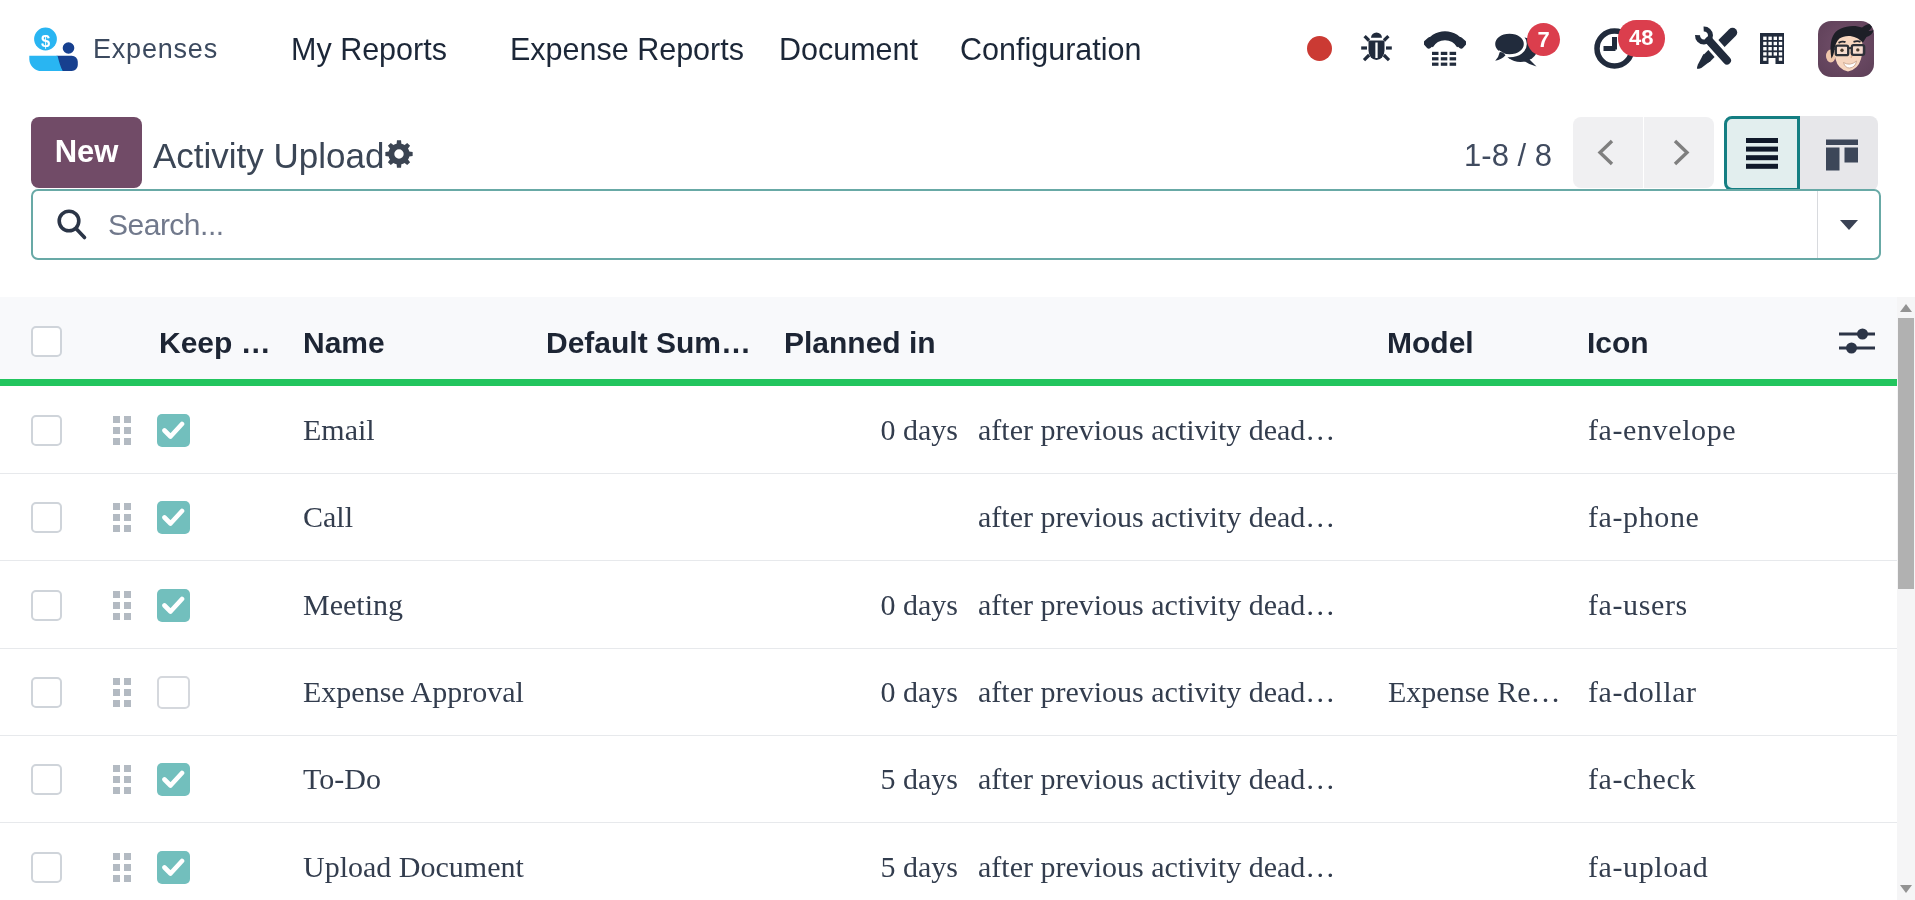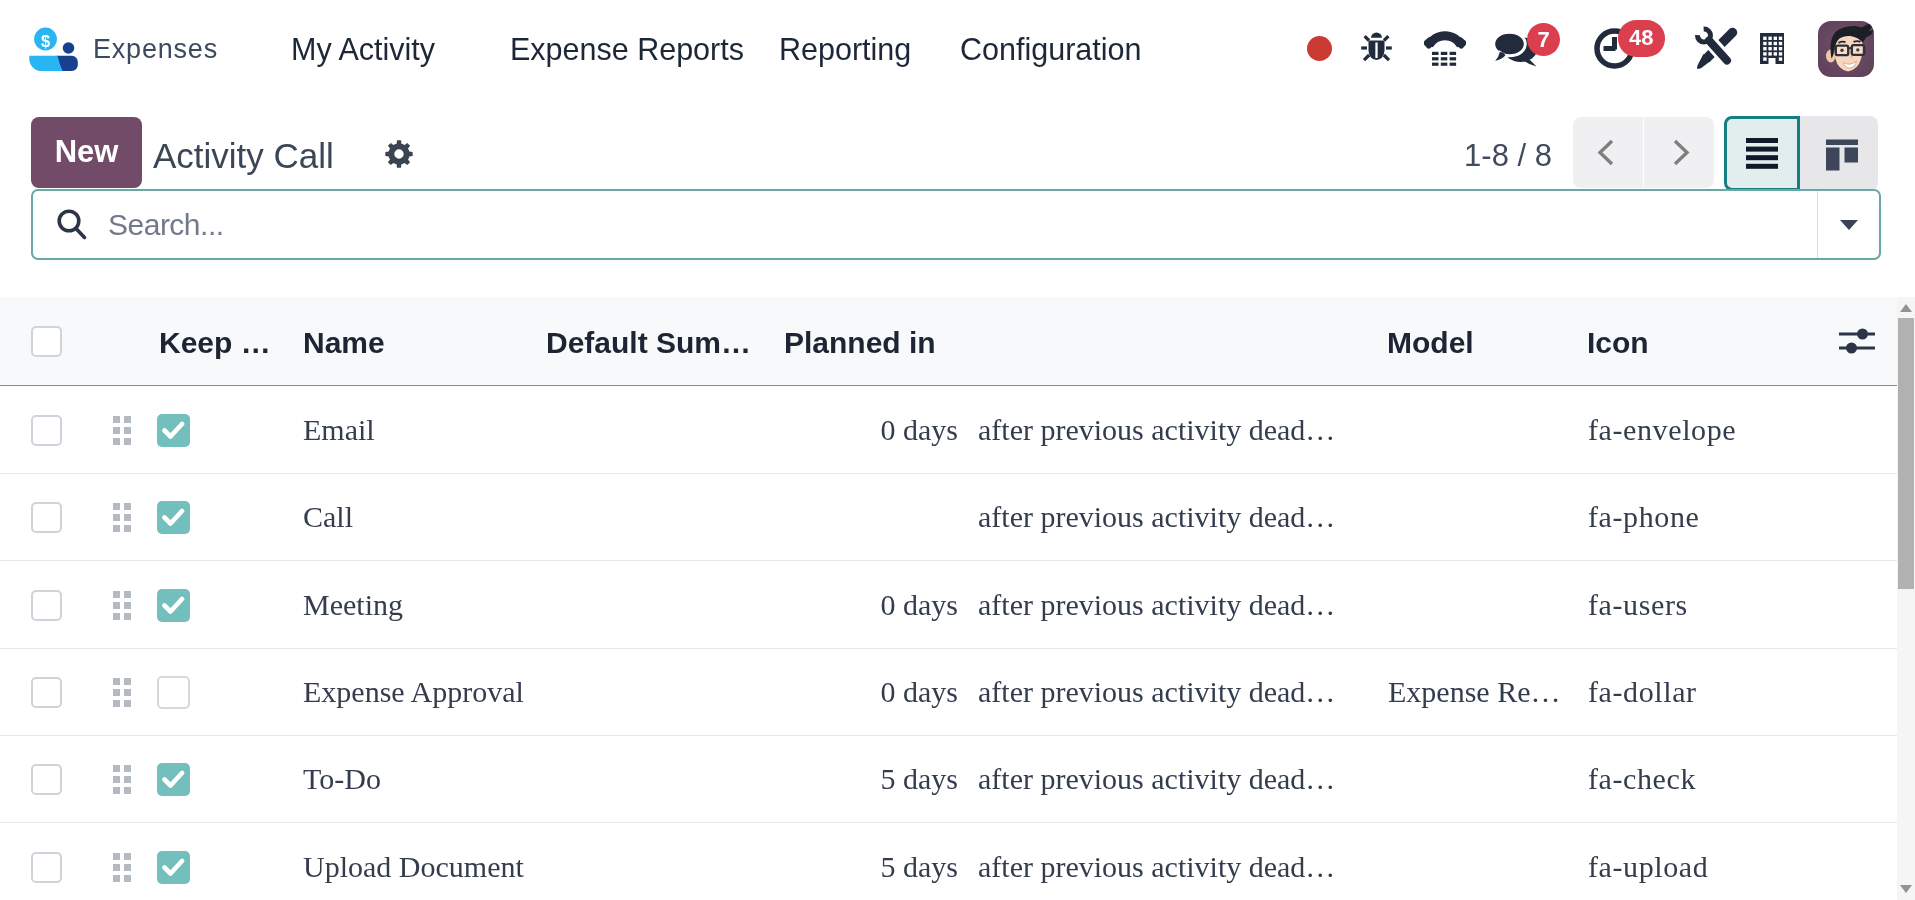--- a/index.html
+++ b/index.html
@@ -28,21 +28,21 @@
 #search { left:31px; top:189px; width:1850px; height:71px; background:#fff;
   border:2px solid #68a9a6; border-radius:7px; }
 #search .ph { position:absolute; left:75px; top:0; height:67px; line-height:67px;
   font-size:30px; letter-spacing:-0.5px; color:#71798c; }
 #search .sep { position:absolute; left:1784px; top:0; width:1px; height:67px; background:#d8dade; }
 #search .caret { position:absolute; left:1807px; top:29px; width:0; height:0;
   border-left:9.5px solid transparent; border-right:9.5px solid transparent;
   border-top:10px solid #3a4254; }
 
 #thead { left:0; top:297px; width:1897px; height:89px; background:#f8f9fb;
-  border-bottom:1px solid #22c55e; }
+  border-bottom:7px solid #22c55e; }
 .hcell { position:absolute; top:2px; height:88px; line-height:88px; font-size:30px;
   font-weight:bold; color:#1d2534; white-space:nowrap; overflow:hidden;
   text-overflow:ellipsis; }
 .row { left:0; width:1897px; height:87px; border-bottom:1px solid #e7e9ec; background:#fff;font-family:Liberation Serif, serif; }
 .rcell { position:absolute; top:0; height:86px; line-height:86px; font-size:30px;
   color:#333d4e; white-space:nowrap; overflow:hidden; text-overflow:ellipsis; }
 .cb { position:absolute; left:31px; top:28px; width:31px; height:31px;
   border:2px solid #cfd4da; border-radius:5px; background:#fff; }
 .drag { position:absolute; left:113px; top:29px; width:19px; height:29px; }
 .drag i { position:absolute; width:7px; height:7px; background:#b3bac2; }
@@ -60,23 +60,23 @@
 <body>
 
 <svg class="abs" style="left:27px;top:24px" width="54" height="50" viewBox="0 0 54 50">
   <circle cx="18.5" cy="15" r="11.4" fill="#29b5f2"></circle>
   <text x="18.5" y="22.8" font-size="16.5" font-weight="bold" fill="#fff" text-anchor="middle" font-family="Liberation Sans">$</text>
   <circle cx="41.5" cy="24" r="5.8" fill="#17408f"></circle>
   <path d="M29.5 31.8 H44.8 a6 6 0 0 1 6 6 v3.2 a6 6 0 0 1 -6 6 H35.2 C32.2 42.5 30.8 37.5 29.5 31.8 Z" fill="#17408f"></path>
   <path d="M2.3 31.8 H30.5 C32.3 38.5 33.6 43.5 35.7 47 H14.5 A12.3 12.3 0 0 1 2.3 35.5 Z" fill="#29b5f2"></path>
 </svg>
 <span class="abs" id="brand">Expenses</span>
-<span class="abs menu" style="left:291px">My Activity</span>
+<span class="abs menu" style="left:291px">My Reports</span>
 <span class="abs menu" style="left:510px">Expense Reports</span>
-<span class="abs menu" style="left:779px">Reporting</span>
+<span class="abs menu" style="left:779px">Document</span>
 <span class="abs menu" style="left:960px">Configuration</span>
 
 <div class="abs" style="left:1307px;top:36px;width:25px;height:25px;border-radius:50%;background:#cb3a33"></div>
 
 <svg class="abs" style="left:1361px;top:31px" width="31" height="35" viewBox="0 0 31 35">
   <g fill="#212b3c" stroke="#212b3c" stroke-width="3.2">
     <path d="M10 6.8 a5.5 5.3 0 0 1 11 0 Z" stroke="none"></path>
     <path d="M7.5 9.5 H23.5 V19.5 a8 9.5 0 0 1 -16 0 Z" stroke="none"></path>
     <rect x="14.35" y="11.5" width="2.3" height="15.5" fill="#fff" stroke="none"></rect>
     <line x1="8" y1="9.5" x2="3.6" y2="5.1"></line>
@@ -178,21 +178,21 @@
     <line x1="17.8" y1="27.5" x2="15.5" y2="28.5" stroke="#2e3138" stroke-width="1.6"></line>
     <circle cx="24" cy="29.3" r="1.7" fill="#4a3d2e"></circle>
     <circle cx="39.8" cy="28.9" r="1.7" fill="#4a3d2e"></circle>
     <path d="M20.5 21.8 Q24.5 19.8 27.5 21.2" stroke="#262830" stroke-width="1.9" fill="none"></path>
     <path d="M35.5 20.8 Q39.5 19.4 42.5 20.8" stroke="#262830" stroke-width="1.9" fill="none"></path>
     <path d="M25.5 41.5 Q32 45.5 38.5 40 Q37.5 46.5 31.5 47 Q27 47 25.5 41.5 Z" fill="#fff" stroke="#c59e86" stroke-width="0.8"></path>
   </g>
 </svg>
 
 <div class="abs" id="btnNew">New</div>
-<span class="abs" id="title">Activity Call</span>
+<span class="abs" id="title">Activity Upload</span>
 <svg class="abs" style="left:385px;top:140px" width="28" height="28" viewBox="0 0 28 28">
   <path fill="#3b4452" fill-rule="evenodd" d="M11.62 3.67 L11.96 0.35 L16.04 0.35 L16.38 3.67 A10.6 10.6 0 0 1 19.62 5.01 L22.21 2.91 L25.09 5.79 L22.99 8.38 A10.6 10.6 0 0 1 24.33 11.62 L27.65 11.96 L27.65 16.04 L24.33 16.38 A10.6 10.6 0 0 1 22.99 19.62 L25.09 22.21 L22.21 25.09 L19.62 22.99 A10.6 10.6 0 0 1 16.38 24.33 L16.04 27.65 L11.96 27.65 L11.62 24.33 A10.6 10.6 0 0 1 8.38 22.99 L5.79 25.09 L2.91 22.21 L5.01 19.62 A10.6 10.6 0 0 1 3.67 16.38 L0.35 16.04 L0.35 11.96 L3.67 11.62 A10.6 10.6 0 0 1 5.01 8.38 L2.91 5.79 L5.79 2.91 L8.38 5.01 A10.6 10.6 0 0 1 11.62 3.67 Z M18.70 14.00 A4.7 4.7 0 1 0 9.30 14.00 A4.7 4.7 0 1 0 18.70 14.00 Z"></path>
 </svg>
 <span class="abs" id="pager">1-8 / 8</span>
 <div class="abs pbtn" id="prev"><svg width="70" height="71" viewBox="0 0 70 71">
       <polyline class="chev" points="39,24 27,35.5 39,47"></polyline>
     </svg></div>
 <div class="abs pbtn" id="next"><svg width="70" height="71" viewBox="0 0 70 71">
       <polyline class="chev" points="31,24 43,35.5 31,47"></polyline>
     </svg></div>

